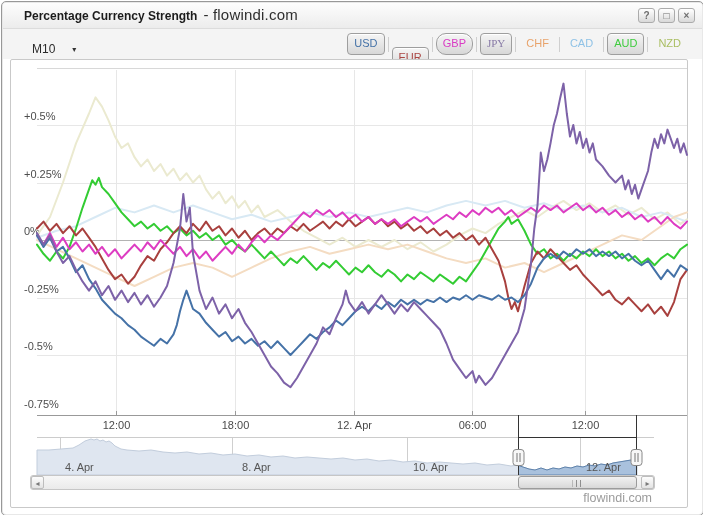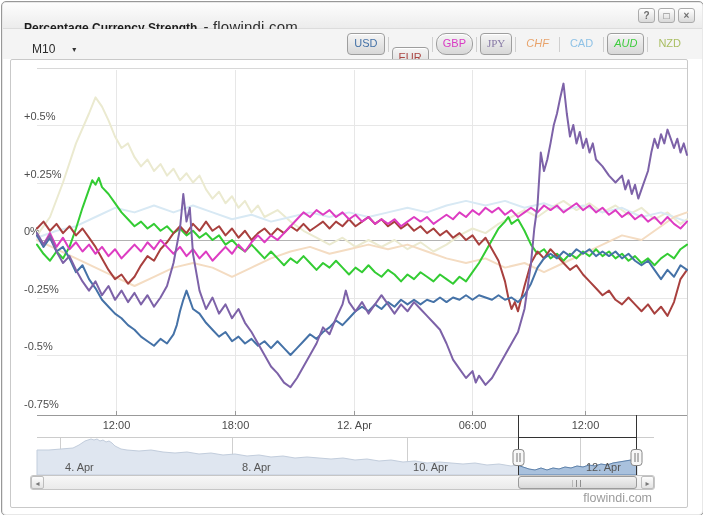--- a/index.html
+++ b/index.html
@@ -3,21 +3,21 @@
 <meta charset="utf-8">
 <style>
   html,body{margin:0;padding:0;background:#fff;font-family:"Liberation Sans",sans-serif;}
   .window{position:relative;width:701px;height:513px;margin:1px;background:#fff;
     border:1px solid #989898;border-radius:5px;box-shadow:inset 0 0 0 1px #e8e8e8;overflow:hidden;}
   .titlebar{position:absolute;left:1px;top:1px;right:1px;height:25px;
     background:linear-gradient(180deg,#fdfdfd,#ececec);border-bottom:1px solid #dcdcdc;
     border-radius:4px 4px 0 0;}
   .title-wrap{position:absolute;left:21px;top:3px;display:flex;align-items:baseline;gap:6px;white-space:nowrap;}
   .title-main{font-size:12px;font-weight:bold;color:#1c1c1c;}
-  .title-suffix{font-size:15px;font-weight:400;color:#2e2e2e;letter-spacing:.2px;margin-top:12px;}
+  .title-suffix{font-size:15px;font-weight:400;color:#2e2e2e;letter-spacing:.2px;}
   .win-buttons{position:absolute;right:7px;top:5px;display:flex;gap:3px;}
   .win-btn{width:17px;height:15px;border:1px solid #ababab;border-radius:3px;
     background:linear-gradient(180deg,#ffffff,#d9d9d9);color:#6e6e6e;font-size:10px;font-weight:bold;
     display:flex;align-items:center;justify-content:center;line-height:1;box-sizing:border-box;}
   .toolbar{position:absolute;left:1px;top:27px;right:1px;height:30px;background:#f4f4f4;}
   .period{position:absolute;left:29px;top:13px;display:flex;align-items:center;font-size:12px;color:#2b2b2b;}
   .period .caret{margin-left:17px;font-size:8px;color:#333;}
   .currencies{position:absolute;right:13px;top:3px;display:flex;align-items:center;height:24px;}
   .cur-btn{font-size:11px;padding:3px 6px;margin:0 1px;border-radius:4px;line-height:1.2;}
   .cur-btn.on{border:1px solid #9e9e9e;background:linear-gradient(180deg,#f5f5f5,#d7d7d7);
@@ -63,25 +63,25 @@
     </div>
     <div class="currencies" id="currencies">
         <div class="cur-btn on" style="color: rgb(69, 114, 167);">USD</div>
         <div class="cur-sep"></div>
         <div class="cur-btn on" style="color: rgb(170, 70, 67); margin-top: 28px;">EUR</div>
         <div class="cur-sep"></div>
         <div class="cur-btn on" style="color: rgb(217, 59, 196); border-radius: 10px;">GBP</div>
         <div class="cur-sep"></div>
         <div class="cur-btn on" style="color: rgb(134, 120, 165); font-family: Liberation Serif, serif;">JPY</div>
         <div class="cur-sep"></div>
-        <div class="cur-btn off" style="color: rgb(232, 163, 107); font-style: italic;">CHF</div>
+        <div class="cur-btn off" style="color: rgb(232, 163, 107);">CHF</div>
         <div class="cur-sep"></div>
         <div class="cur-btn off" style="color: rgb(143, 194, 230);">CAD</div>
         <div class="cur-sep"></div>
-        <div class="cur-btn on" style="color: rgb(63, 204, 63); font-style: italic;">AUD</div>
+        <div class="cur-btn on" style="color: rgb(63, 204, 63);">AUD</div>
         <div class="cur-sep"></div>
         <div class="cur-btn off" style="color: rgb(169, 190, 98); text-align: center;">NZD</div>
       </div>
   </div>
 
   <div class="chart-panel"></div>
 
   <svg id="chart-svg" viewBox="0 0 703 515">
       <defs>
         <clipPath id="selClip">

